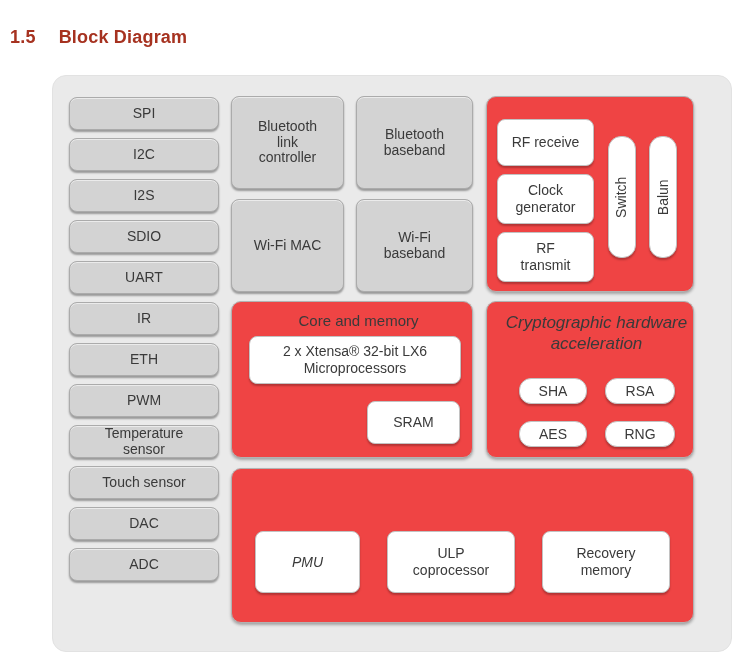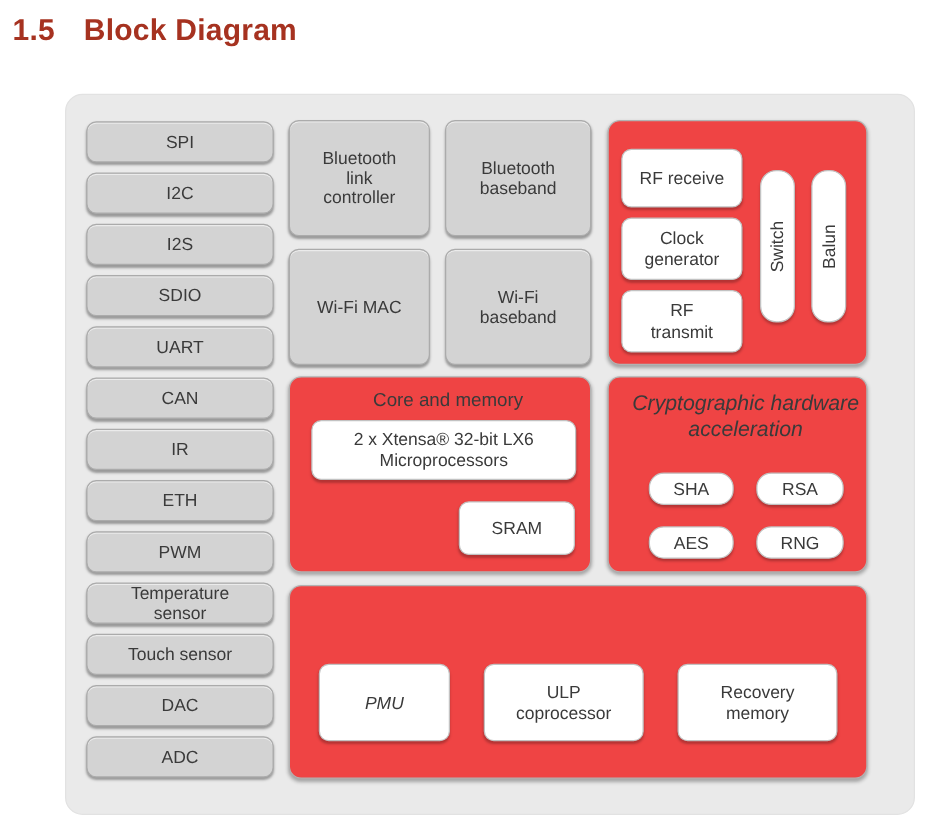--- a/index.html
+++ b/index.html
@@ -1,22 +1,22 @@
 <!DOCTYPE html>
 <html><head>
 <meta charset="utf-8">
 <style>
   * { margin:0; padding:0; box-sizing:border-box; }
   html,body { width:749px; height:669px; background:#ffffff;
     font-family:"Liberation Sans","DejaVu Sans",sans-serif; color:#3a3a3a; }
   body { position:relative; overflow:hidden; }
 
   
-  .heading { position:absolute; left:10px; top:11px; display:flex; gap:23px;
-    font-size:24px; font-weight:bold; color:#a63220; letter-spacing:.2px; }
+  .heading { position:absolute; left:10px; top:27px; display:flex; gap:23px;
+    font-size:18px; font-weight:bold; color:#a63220; letter-spacing:.2px; }
 
   
   .diagram { position:absolute; left:52px; top:75px; width:680px; height:577px;
     background:#eaeaea; border:1px solid #e2e2e2; border-radius:14px; }
 
   
   .gbox { background:#d3d3d3; border:1px solid #ababab; border-radius:8px;
     box-shadow:0 2px 2px rgba(0,0,0,.35), inset 0 1px 0 rgba(255,255,255,.55);
     display:flex; align-items:center; justify-content:center; text-align:center;
     font-size:14px; line-height:1.12; white-space:pre-line; }
@@ -86,21 +86,20 @@
 </div>
 
 <div class="diagram">
 
   <div class="left-col">
     <div class="gbox periph">SPI</div>
     <div class="gbox periph">I2C</div>
     <div class="gbox periph">I2S</div>
     <div class="gbox periph">SDIO</div>
     <div class="gbox periph">UART</div>
-    <div class="gbox periph">CAN</div>
     <div class="gbox periph">IR</div>
     <div class="gbox periph">ETH</div>
     <div class="gbox periph">PWM</div>
     <div class="gbox periph">Temperature
 sensor</div>
     <div class="gbox periph">Touch sensor</div>
     <div class="gbox periph">DAC</div>
     <div class="gbox periph">ADC</div>
   </div>
 

